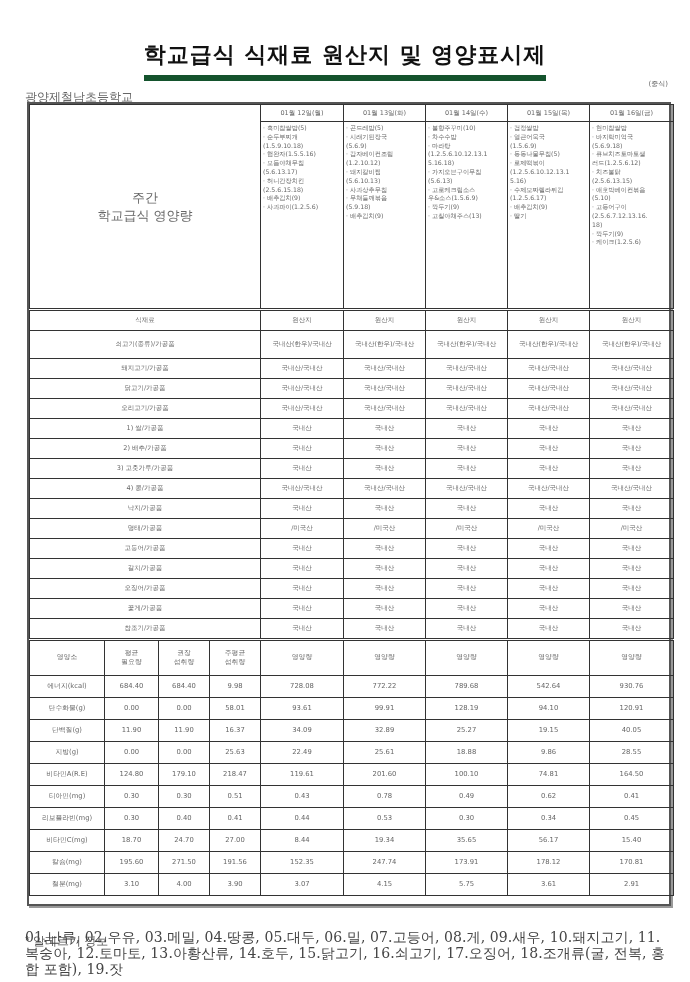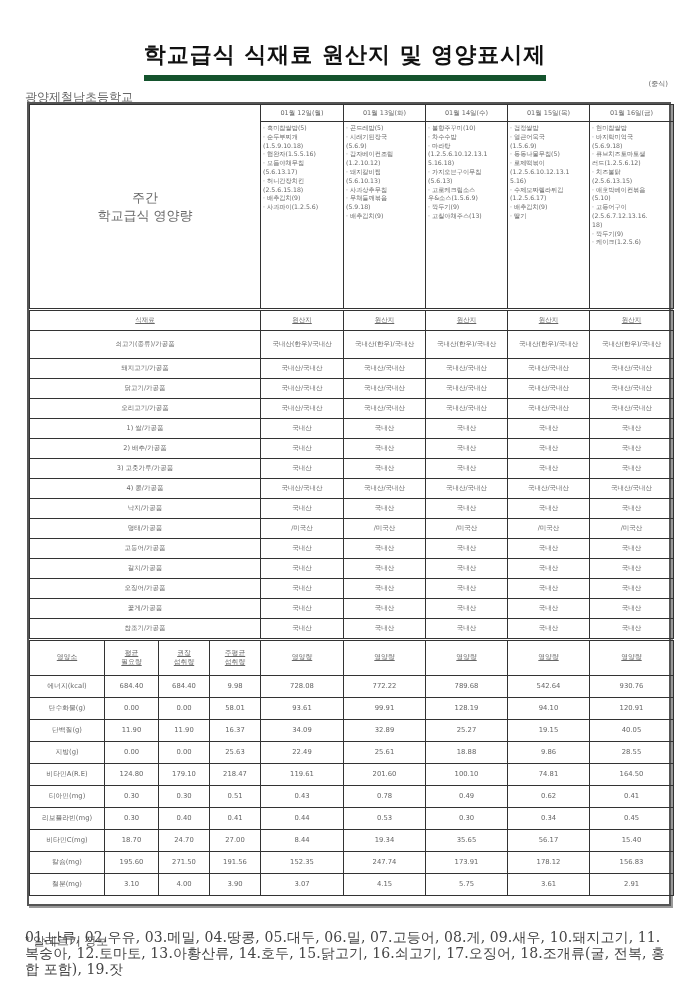--- a/index.html
+++ b/index.html
@@ -13,21 +13,21 @@
   .sheet { position: absolute; top: 102px; left: 27px; width: 644px; height: 804px;
            border: 2px solid #555; box-shadow: 2px 2px 0 #999; box-sizing: border-box; }
   table { border-collapse: collapse; width: 100%; table-layout: fixed; }
   td { border: 1px solid #333; font-size: 6.5px; color: #666; text-align: center;
        vertical-align: middle; padding: 0 1px; line-height: 1.35; overflow: hidden; }
   .menu-head td { height: 16px; font-size: 6.5px; }
   .menu-cell { vertical-align: top; text-align: left; font-size: 6.2px; line-height: 1.42;
                padding: 2px 2px; height: 182px; }
   .menu-cell div { white-space: pre-wrap; word-break: break-all; }
   .weekly-label { font-size: 13px; color: #666; }
-  .sep td { border-top: 3px double #333; text-decoration: underline; }
+  .sep td { border-top: 3px double #333; }
   .orig td { height: 19px; }
   .orig .tall { height: 27px; text-align: center; }
   .nut td { height: 21px; font-size: 6.8px; }
   .nut .hdr { height: 34px; }
   .allergy-title { position: absolute; top: 933px; left: 25px; font-family: Liberation Sans, sans-serif;
                    font-size: 12px; color: #555; }
   .allergy-text { position: absolute; top: 929px; left: 25px; width: 645px; font-family: "DejaVu Serif", serif;
                   font-size: 14px; color: #444; line-height: 16px; letter-spacing: 0.1px; }
 </style>
 </head>
@@ -366,21 +366,21 @@
     </tr>
     <tr class="nut">
       <td>칼슘(mg)</td>
       <td>195.60</td>
       <td>271.50</td>
       <td>191.56</td>
       <td>152.35</td>
       <td>247.74</td>
       <td>173.91</td>
       <td>178.12</td>
-      <td>156.83</td>
+      <td>170.81</td>
     </tr>
     <tr class="nut">
       <td>철분(mg)</td>
       <td>3.10</td>
       <td>4.00</td>
       <td>3.90</td>
       <td>3.07</td>
       <td>4.15</td>
       <td>5.75</td>
       <td>3.61</td>

